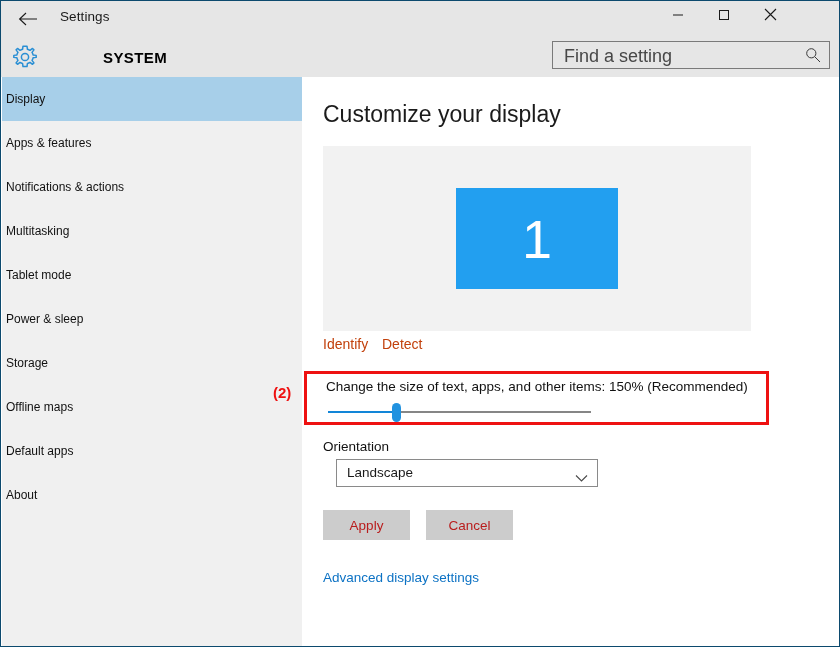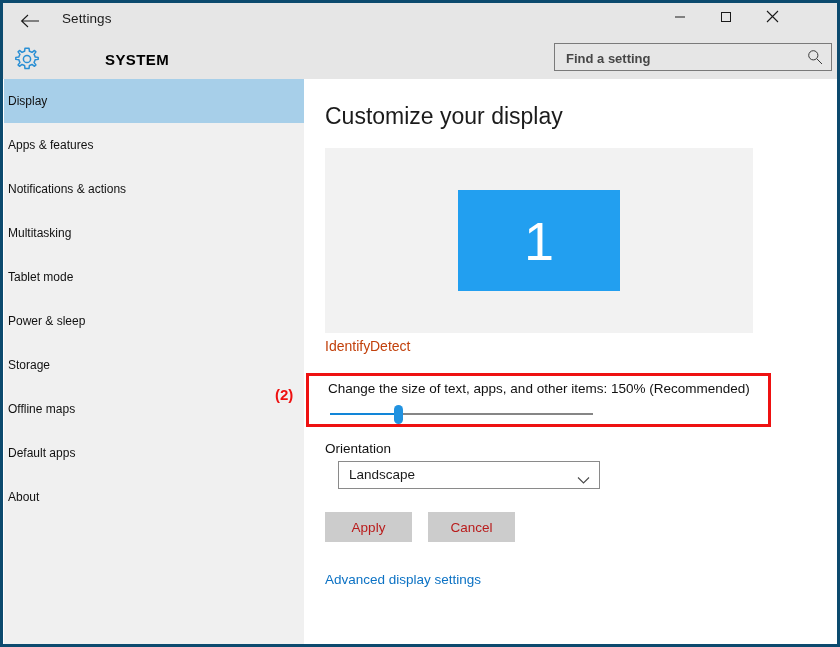--- a/index.html
+++ b/index.html
@@ -14,21 +14,21 @@
     -webkit-font-smoothing: antialiased;
   }
 
   #window {
     position: absolute;
     left: 0;
     top: 0;
     width: 840px;
     height: 647px;
     box-sizing: border-box;
-    border: 3px solid #0c4a6e;
+    border: 1px solid #0c4a6e;
     background: #ffffff;
     overflow: hidden;
   }
 
   
   #titlebar {
     position: absolute;
     left: 0;
     top: 0;
     width: 838px;
@@ -109,23 +109,22 @@
   #search-input {
     position: absolute;
     left: 9px;
     top: 0;
     width: 240px;
     height: 26px;
     border: none;
     outline: none;
     background: transparent;
     font-family: "Liberation Sans", sans-serif;
-    font-size: 13px;
+    font-size: 18px;
     color: #000000;
-    font-weight: bold;
   }
   #search-input::placeholder { color: #474747; opacity: 1; }
   #search-icon {
     position: absolute;
     right: 8px;
     top: 5px;
     width: 16px;
     height: 16px;
     cursor: pointer;
   }
@@ -197,21 +196,21 @@
 
   .preview-link {
     position: absolute;
     top: 259px;
     font-size: 14px;
     color: #c2410c;
     cursor: pointer;
     white-space: nowrap;
   }
   #link-identify { left: 21px; }
-  #link-detect   { left: 66px; }
+  #link-detect   { left: 80px; }
 
   
   #scale-section {
     position: absolute;
     left: 2px;
     top: 294px;
     width: 465px;
     height: 54px;
     box-sizing: border-box;
     border: 3px solid #ee1111;

